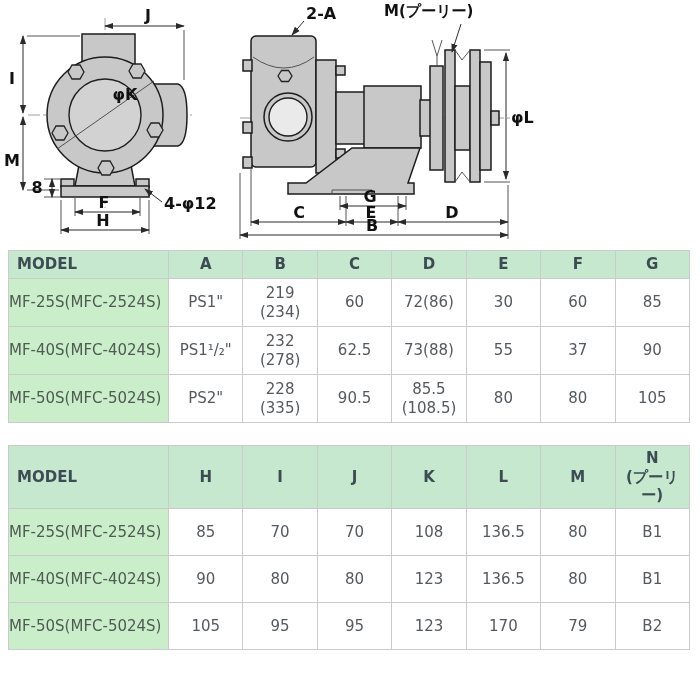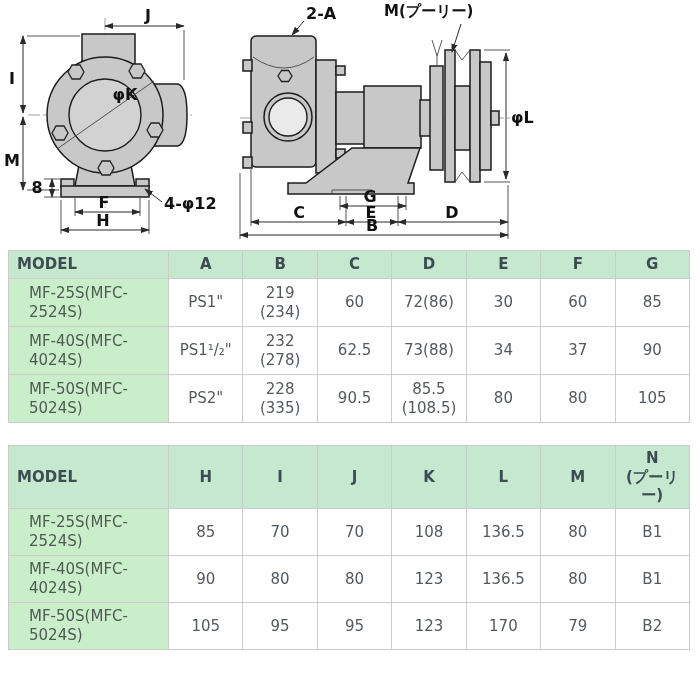--- a/index.html
+++ b/index.html
@@ -17,21 +17,21 @@
   text.dl{font-family:"DejaVu Sans",sans-serif;font-size:16px;font-weight:bold;fill:#111;}
   text.dls{font-size:15px;}
   
   table.dims{border-collapse:collapse;table-layout:fixed;width:682px;margin:0 0 0 8px;
              font-size:15px;line-height:1.25;border:1px solid #b5b5b5;}
   table.dims th,table.dims td{border:1px solid #cbcbcb;white-space:pre-line;
              text-align:center;vertical-align:middle;padding:2px 4px;overflow:hidden;}
   table.dims th{background:#c5e8cf;color:#3d4b53;font-weight:bold;}
   table.dims th.model-h{text-align:left;padding-left:8px;}
   table.dims td{color:#53595e;}
-  table.dims td.model{background:#c9eec9;text-align:left;padding-left:20px;color:#4f5a52;}
+  table.dims td.model{background:#c9eec9;text-align:left;padding-left:0;color:#4f5a52;}
   #t1{margin-top:4px;}
   #t1 th{height:23px;}
   #t1 td{height:43px;}
   #t2{margin-top:22px;}
   #t2 th{height:58px;}
   #t2 td{height:42px;}
   col.c-model{width:160px;}
 </style>
 </head>
 <body>
@@ -196,21 +196,21 @@
         <td>60</td>
         <td>85</td>
       </tr>
       <tr>
         <td class="model">MF-40S(MFC-4024S)</td>
         <td>PS1¹/₂"</td>
         <td>232
 (278)</td>
         <td>62.5</td>
         <td>73(88)</td>
-        <td>34</td>
+        <td>55</td>
         <td>37</td>
         <td>90</td>
       </tr>
       <tr>
         <td class="model">MF-50S(MFC-5024S)</td>
         <td>PS2"</td>
         <td>228
 (335)</td>
         <td>90.5</td>
         <td>85.5

